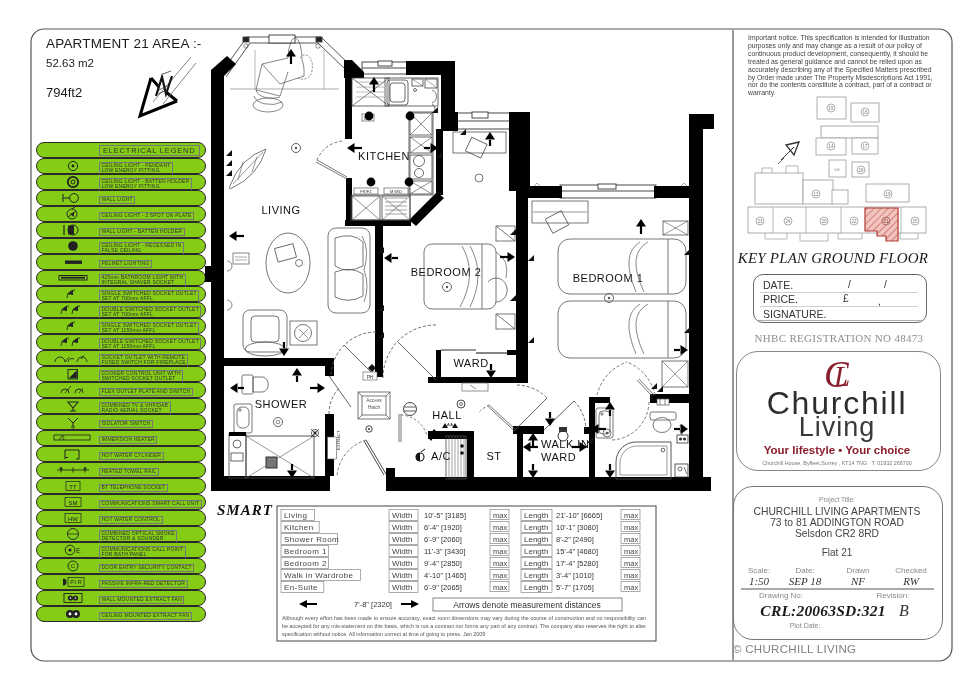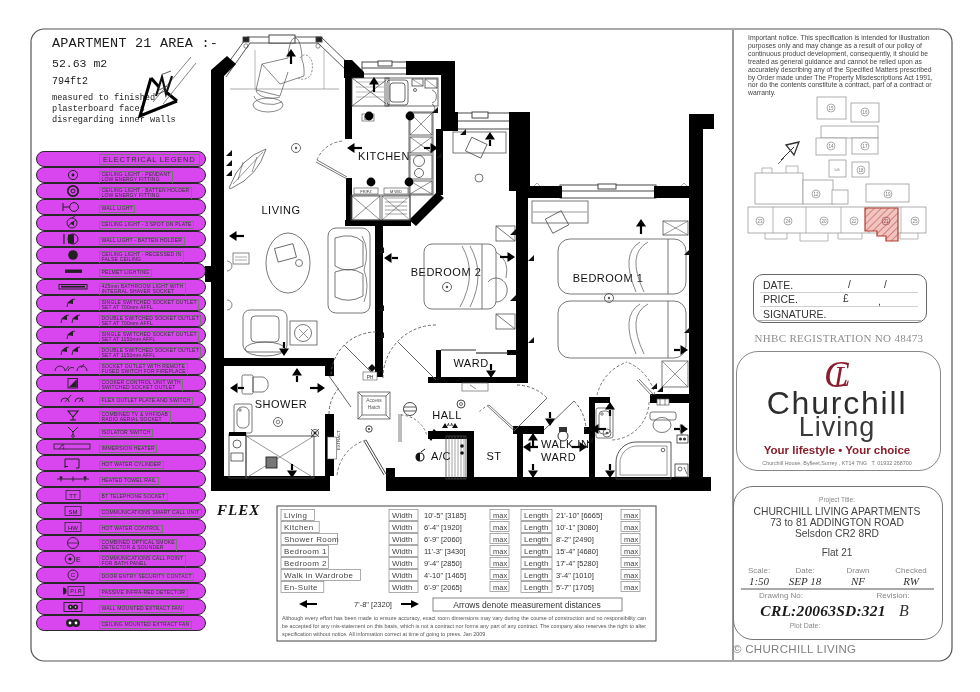--- a/index.html
+++ b/index.html
@@ -1,33 +1,32 @@
 <!DOCTYPE html>
 <html><head><meta charset="utf-8">
 <style>
 html,body{margin:0;padding:0;background:#fff;}
 .page{position:relative;width:980px;height:692px;background:#fff;font-family:"Liberation Sans",sans-serif;overflow:hidden;}
 .abs{position:absolute;}
-.lgrow{position:absolute;left:36px;width:170px;height:16px;border:1px solid #2a2a2a;border-radius:9px;background:#d946ef;box-sizing:border-box;margin-top:9px;}
+.lgrow{position:absolute;left:36px;width:170px;height:16px;border:1px solid #2a2a2a;border-radius:9px;background:#84cc16;box-sizing:border-box;}
 .lgsym{position:absolute;left:14px;top:0;width:44px;height:14px;}
 .lgtxt{position:absolute;left:62px;top:2.5px;font-size:5px;line-height:5.2px;color:#333;border:0.5px solid #777;padding:0.5px 1.5px;letter-spacing:0.2px;white-space:nowrap;}
 </style></head><body>
 <div class="page">
 <svg class="abs" style="left:0;top:0" width="980" height="692" viewBox="0 0 980 692">
 
 <rect x="31" y="29" width="921" height="632" rx="13" fill="none" stroke="#555" stroke-width="1.2"></rect>
 
 <line x1="733" y1="30" x2="733" y2="660" stroke="#555" stroke-width="1.2"></line>
 </svg>
 
-<div class="abs" style="left:52px;top:36px;color:#1c1c1c;font-family:Liberation Mono, monospace;">
+<div class="abs" style="left:46px;top:36px;color:#1c1c1c;">
       <div style="font-size:13.5px;letter-spacing:0.2px;">APARTMENT 21 AREA :-</div>
       <div style="font-size:11.5px;margin-top:6px;">52.63 m2</div>
-      <div style="font-size:10px;margin-top:6px;">794ft2</div>
-      <div style="font-size:8.6px;margin-top:6px;line-height:11px;color:#222;">measured to finished<br>plasterboard faces<br>disregarding inner walls</div>
+      <div style="font-size:13px;margin-top:16px;">794ft2</div>
     </div>
 <svg class="abs" style="left:125px;top:30px" width="90" height="110" viewBox="0 0 90 110">
 
 <g stroke="#000" fill="none">
         <path d="M26,48 L15,86 L52,71" stroke-width="3"></path>
         <path d="M26,48 l8,9 M52,71 l-11,-9" stroke-width="3"></path>
         <line x1="66" y1="27" x2="28" y2="72" stroke-width="0.8" stroke="#666"></line>
         <line x1="71" y1="33" x2="38" y2="74" stroke-width="0.8" stroke="#666"></line>
         <path d="M31,66 L37,47 L41,64 L47,46" stroke-width="2.2" stroke="#111"></path>
         <path d="M34,60 l8,-4 m-9,8 l9,-4 m-4,-16 l8,-3" stroke-width="0.8" stroke="#333"></path>
@@ -822,21 +821,21 @@
       <line x1="610" y1="410" x2="610" y2="416" stroke="#000" stroke-width="2.2"></line>
       <path d="M610,402 L615.0,409.5 L605.0,409.5 Z" fill="#000"></path>
       <line x1="598" y1="429" x2="606" y2="429" stroke="#000" stroke-width="2.2"></line>
       <path d="M591,429 L598.5,434.0 L598.5,424.0 Z" fill="#000"></path>
       <line x1="680" y1="429" x2="674" y2="429" stroke="#000" stroke-width="2.2"></line>
       <path d="M688,429 L680.5,424.0 L680.5,434.0 Z" fill="#000"></path>
       <line x1="610" y1="470" x2="610" y2="464" stroke="#000" stroke-width="2.2"></line>
       <path d="M610,478 L605.0,470.5 L615.0,470.5 Z" fill="#000"></path>
 </svg>
 
-<div class="abs" style="left:217px;top:502px;font-family:'Liberation Serif',serif;font-style:italic;font-weight:bold;font-size:15px;letter-spacing:1px;color:#111;">FLEX</div>
+<div class="abs" style="left:217px;top:502px;font-family:'Liberation Serif',serif;font-style:italic;font-weight:bold;font-size:15px;letter-spacing:1px;color:#111;">SMART</div>
 
 <svg class="abs" style="left:0;top:0" width="980" height="692" viewBox="0 0 980 692">
 
 <rect x="277" y="506" width="379" height="135" fill="none" stroke="#444" stroke-width="1.0"></rect>
 <rect x="281" y="509.5" width="33.599999999999994" height="11" fill="none" stroke="#888" stroke-width="0.7"></rect>
       <text x="284" y="518.0" font-size="8" fill="#444" text-anchor="start" font-family="Liberation Sans, sans-serif" font-weight="normal" font-style="normal" letter-spacing="0.4">Living</text>
       <rect x="389" y="509.5" width="29" height="11" fill="none" stroke="#888" stroke-width="0.7"></rect>
       <text x="392" y="518.0" font-size="8" fill="#444" text-anchor="start" font-family="Liberation Sans, sans-serif" font-weight="normal" font-style="normal" letter-spacing="0">Width</text>
       <text x="424" y="518.0" font-size="7.5" fill="#333" text-anchor="start" font-family="Liberation Sans, sans-serif" font-weight="normal" font-style="normal" letter-spacing="0">10'-5" [3185]</text>
       <rect x="490" y="509.5" width="19" height="10" fill="none" stroke="#888" stroke-width="0.7"></rect>
@@ -993,20 +992,21 @@
 
 <g stroke="#333" fill="none">
           <path d="M781,160 L794,147" stroke-width="1"></path>
           <path d="M786,145 L799,142 L794,155 Z" stroke-width="1.3"></path>
           <path d="M799,142 L792,149 l-3,3 Z" fill="#333" stroke="none"></path>
           <path d="M778,164 l6,-6" stroke-width="0.7"></path>
         </g>
 </g>
 </svg>
 
+<div class="abs" style="left:737px;top:250px;width:192px;text-align:center;font-family:'Liberation Serif',serif;font-style:italic;font-size:15px;letter-spacing:0.2px;color:#1a1a1a;white-space:nowrap;">KEY PLAN GROUND FLOOR</div>
 
 <div class="abs" style="left:753px;top:274px;width:172px;height:47px;border:1.4px solid #666;border-radius:10px;"></div>
 <svg class="abs" style="left:0;top:0" width="980" height="692" viewBox="0 0 980 692">
 <text x="763" y="289" font-size="10.5" fill="#333" text-anchor="start" font-family="Liberation Sans, sans-serif" font-weight="normal" font-style="normal" letter-spacing="0">DATE.</text>
       <text x="848" y="288" font-size="10" fill="#333" text-anchor="start" font-family="Liberation Sans, sans-serif" font-weight="normal" font-style="normal" letter-spacing="0">/</text>
       <text x="884" y="288" font-size="10" fill="#333" text-anchor="start" font-family="Liberation Sans, sans-serif" font-weight="normal" font-style="normal" letter-spacing="0">/</text>
       <line x1="760" y1="292.5" x2="918" y2="292.5" stroke="#bbb" stroke-width="0.7"></line>
       <text x="763" y="303" font-size="10.5" fill="#333" text-anchor="start" font-family="Liberation Sans, sans-serif" font-weight="normal" font-style="normal" letter-spacing="0">PRICE.</text>
       <text x="843" y="302" font-size="10" fill="#333" text-anchor="start" font-family="Liberation Sans, sans-serif" font-weight="normal" font-style="normal" letter-spacing="0">£</text>
       <text x="878" y="305" font-size="10" fill="#333" text-anchor="start" font-family="Liberation Sans, sans-serif" font-weight="normal" font-style="normal" letter-spacing="0">,</text>

